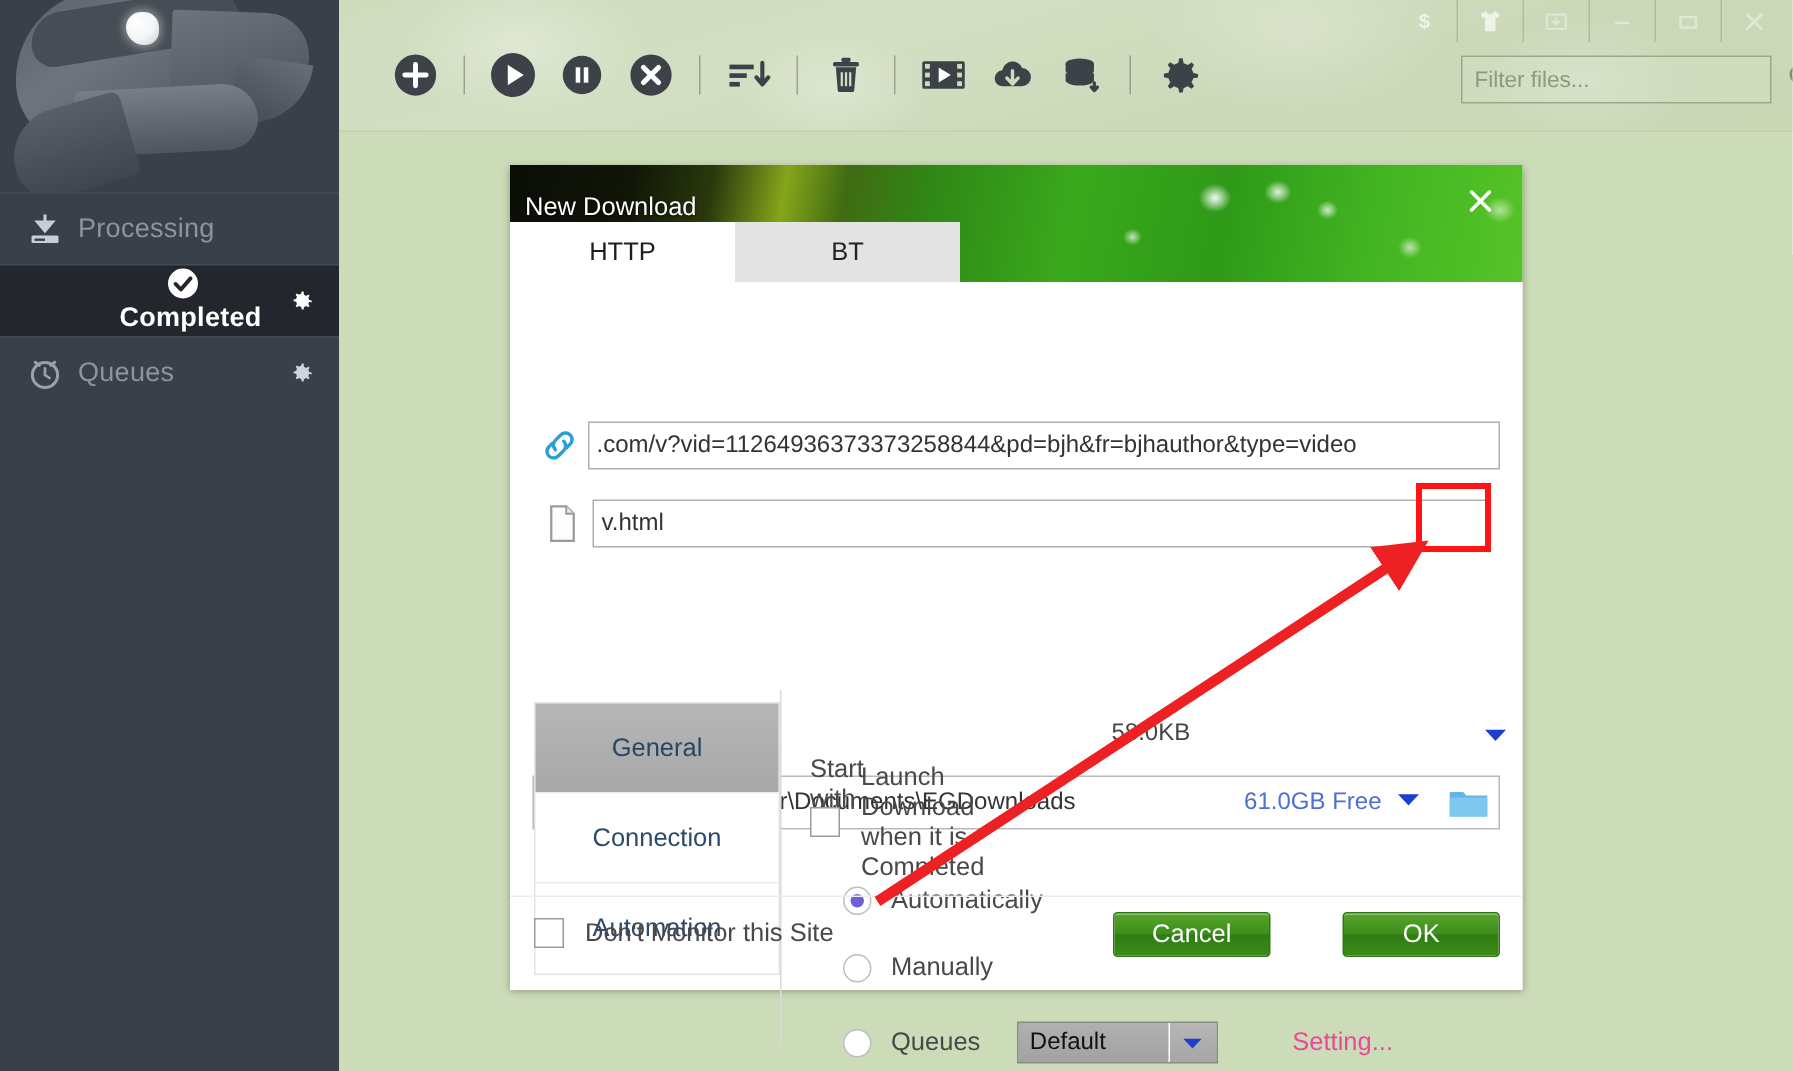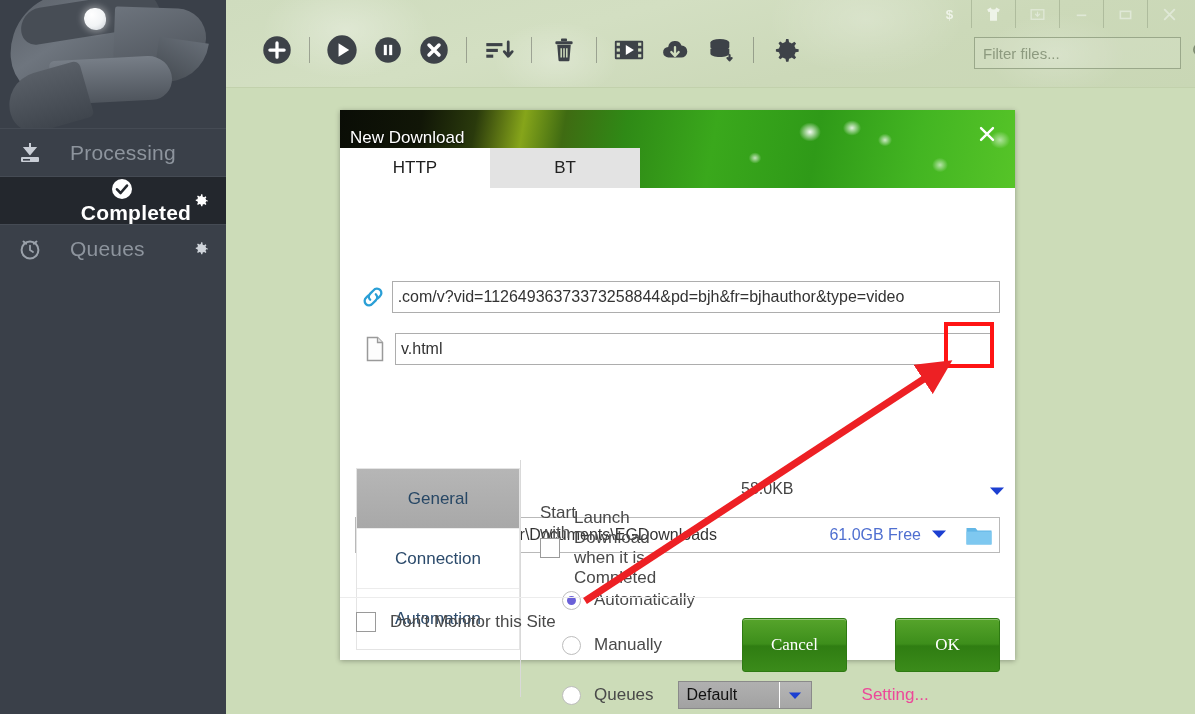--- a/index.html
+++ b/index.html
@@ -82,23 +82,23 @@
 
   .nav-item {
     position: relative;
     height: 48px;
     display: flex; align-items: center;
     padding-left: 18px;
     cursor: pointer;
     border-top: 1px solid #454b54;
   }
   .nav-item .nav-label {
-    font-size: 21px;
+    font-size: 18px;
     color: #8d949d;
-    margin-left: 28px;
+    margin-left: 10px;
     letter-spacing: .2px;
   }
   .nav-item.active { background: #23272d; flex-direction: column; }
   .nav-item.active .nav-label { color: #ffffff; font-weight: bold; }
   .nav-item .nav-gear {
     position: absolute; right: 16px; top: 50%;
     transform: translateY(-50%);
     width: 18px; height: 18px;
   }
   .nav-ico { width: 24px; height: 24px; flex: 0 0 24px; }
@@ -354,27 +354,27 @@
   #dlg-footer {
     position: absolute; left: 0; bottom: 0;
     width: 675px; height: 63px;
     border-top: 1px solid #ececec;
   }
   #dont-monitor {
     position: absolute; left: 16px; top: 14px;
     display: flex; align-items: center;
   }
   .gbtn {
-    position: absolute; top: 20px;
-    width: 105px; height: 54px;
+    position: absolute; top: 10px;
+    width: 105px; height: 30px;
     border: 1px solid #2e7a12;
     border-radius: 3px;
     background: linear-gradient(180deg,#56a42b 0%, #3d8e1b 48%, #2f7d12 52%, #3b8b1a 100%);
     color: #ffffff;
-    font-family: Liberation Serif, serif;
+    font-family: Liberation Sans, sans-serif;
     font-size: 17px;
     cursor: pointer;
     box-shadow: inset 0 1px 0 rgba(255,255,255,.35);
   }
   #btn-cancel { right: 168px; }
   #btn-ok { right: 15px; width: 105px; }
 
   
   #annot {
     position: absolute; left: 0; top: 0;

